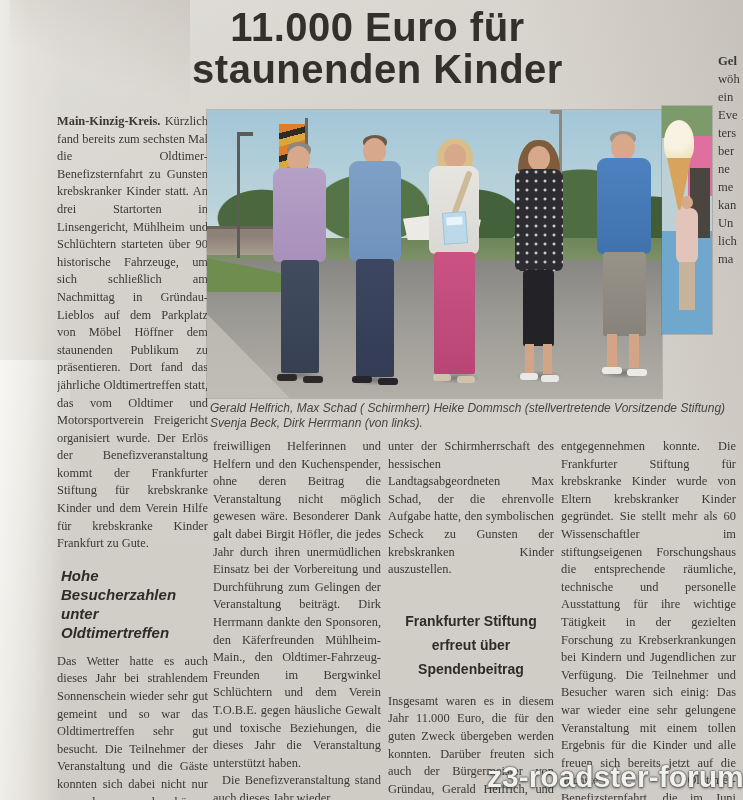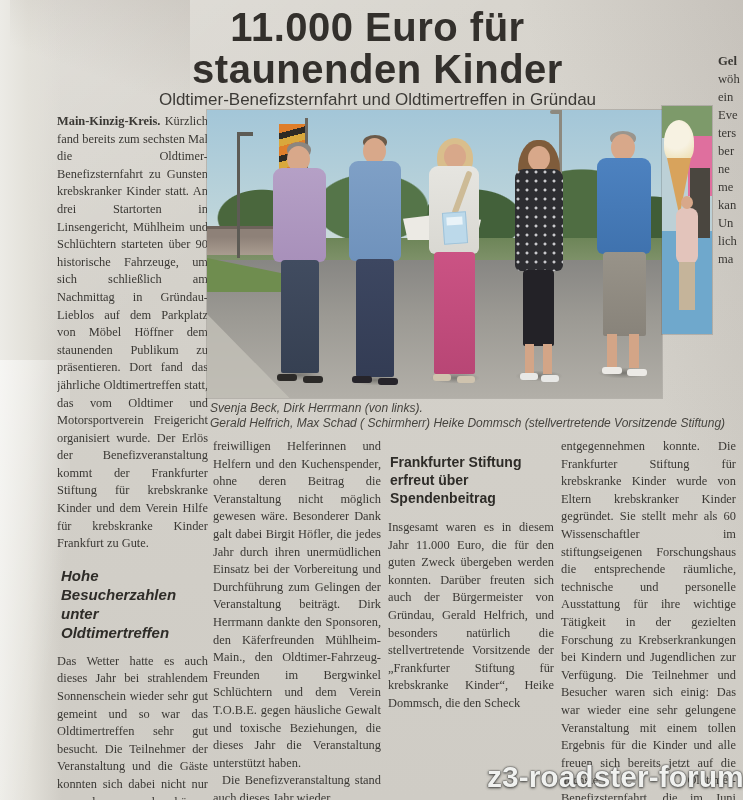--- a/index.html
+++ b/index.html
@@ -27,21 +27,21 @@
   .col p{margin:0;}
   .col p + p{text-indent:9px;}
   .col1{left:57px;top:113px;width:151px;height:687px;}
   .col2{left:213px;top:438px;width:168px;height:362px;}
   .col3{left:388px;top:438px;width:166px;height:362px;}
   .col4{left:561px;top:438px;width:175px;height:362px;}
   .lead-label{font-weight:bold;}
   .subhead1{font-family:"Liberation Sans",sans-serif;font-weight:bold;font-style:italic;
     font-size:15px;line-height:19px;color:#2e2c28;text-align:left;margin:13px 0 11px 4px;}
   .subhead3{font-family:"Liberation Sans",sans-serif;font-weight:bold;
-    font-size:14px;line-height:18px;color:#2e2c28;text-align:left;margin:15px 2px 12px;}
+    font-size:14px;line-height:24px;color:#2e2c28;text-align:center;margin:30px 2px 12px;}
 
   
   .photo{position:absolute;left:207px;top:110px;width:455px;height:288px;overflow:hidden;
     background:linear-gradient(180deg,#a3c6d8 0%,#bcd4da 35%,#d6e0dc 52%);
     box-shadow:0 0 0 1px rgba(90,88,82,.25);}
   .trees{position:absolute;left:0;top:38px;width:100%;height:120px;
     background:
       radial-gradient(ellipse 75px 48px at 55px 70px,#4a673d 58%,rgba(74,103,61,0) 60%),
       radial-gradient(ellipse 95px 58px at 165px 60px,#557549 58%,rgba(85,117,73,0) 60%),
       radial-gradient(ellipse 85px 52px at 265px 72px,#43613a 58%,rgba(67,97,58,0) 60%),
@@ -156,21 +156,20 @@
 <body>
 
 <div class="page">
   <div class="crease c1"></div>
   <div class="crease c2"></div>
 
   <div class="headline">
     <div>11.000 Euro für</div>
     <div>staunenden Kinder</div>
   </div>
-  <div class="subheadline">Oldtimer-Benefizsternfahrt und Oldtimertreffen in Gründau</div>
 
   <div class="col col1">
     <p><span class="lead-label">Main-Kinzig-Kreis.</span> <span>Kürzlich fand bereits zum sechsten Mal die Oldtimer-Benefizsternfahrt zu Gunsten krebskranker Kinder statt. An drei Startorten in Linsengericht, Mühlheim und Schlüchtern starteten über 90 historische Fahrzeuge, um sich schließlich am Nachmittag in Gründau-Lieblos auf dem Parkplatz von Möbel Höffner dem staunenden Publikum zu präsentieren. Dort fand das jährliche Oldtimertreffen statt, das vom Oldtimer und Motorsportverein Freigericht organisiert wurde. Der Erlös der Benefizveranstaltung kommt der Frankfurter Stiftung für krebskranke Kinder und dem Verein Hilfe für krebskranke Kinder Frankfurt zu Gute.</span></p>
     <div class="subhead1">Hohe Besucherzahlen unter Oldtimertreffen</div>
     <p>Das Wetter hatte es auch dieses Jahr bei strahlendem Sonnenschein wieder sehr gut gemeint und so war das Oldtimertreffen sehr gut besucht. Die Teilnehmer der Veranstaltung und die Gäste konnten sich dabei nicht nur an den wunderschönen, chromblitzenden Oldtimern, Kuchen und Grillspezialitäten erfreuen, sondern auch das tolle Benefizkonzert der Sängerinnen Angela Callen und Silke Knoll genießen, die mit vielen Hits für beste Stimmung sorgten.</p>
 
   </div>
 
   <div class="photo">
     <div class="trees"></div>
@@ -228,30 +227,31 @@
       <div class="torso"></div>
       <div class="legs"></div>
       <div class="calf calfl"></div>
         <div class="calf calfr"></div>
       <div class="shoe l"></div>
         <div class="shoe r"></div>
     </div>
   </div>
 
   <div class="caption">
+    <div>Gerald Helfrich, Max Schad ( Schirmherr) Heike Dommsch (stellvertretende Vorsitzende Stiftung)</div>
     <div>Svenja Beck, Dirk Herrmann (von links).</div>
-    <div>Gerald Helfrich, Max Schad ( Schirmherr) Heike Dommsch (stellvertretende Vorsitzende Stiftung)</div>
   </div>
 
   <div class="col col2">
     <p>freiwilligen Helferinnen und Helfern und den Kuchenspender, ohne deren Beitrag die Veranstaltung nicht möglich gewesen wäre. Besonderer Dank galt dabei Birgit Höfler, die jedes Jahr durch ihren unermüdlichen Einsatz bei der Vorbereitung und Durchführung zum Gelingen der Veranstaltung beiträgt. Dirk Herrmann dankte den Sponsoren, den Käferfreunden Mühlheim-Main., den Oldtimer-Fahrzeug-Freunden im Bergwinkel Schlüchtern und dem Verein T.O.B.E. gegen häusliche Gewalt und toxische Beziehungen, die dieses Jahr die Veranstaltung unterstützt haben.</p>
     <p>Die Benefizveranstaltung stand auch dieses Jahr wieder</p>
   </div>
 
   <div class="col col3">
+    <p>unter der Schirmherrschaft des hessischen Landtagsabgeordneten Max Schad, der die ehrenvolle Aufgabe hatte, den symbolischen Scheck zu Gunsten der krebskranken Kinder auszustellen.</p>
     <div class="subhead3">Frankfurter Stiftung erfreut über Spendenbeitrag</div>
     <p>Insgesamt waren es in diesem Jahr 11.000 Euro, die für den guten Zweck übergeben werden konnten. Darüber freuten sich auch der Bürgermeister von Gründau, Gerald Helfrich, und besonders natürlich die stellvertretende Vorsitzende der „Frankfurter Stiftung für krebskranke Kinder“, Heike Dommsch, die den Scheck</p>
   </div>
 
   <div class="col col4">
     <p>entgegennehmen konnte. Die Frankfurter Stiftung für krebskranke Kinder wurde von Eltern krebskranker Kinder gegründet. Sie stellt mehr als 60 Wissenschaftler im stiftungseigenen Forschungshaus die entsprechende räumliche, technische und personelle Ausstattung für ihre wichtige Tätigkeit in der gezielten Forschung zu Krebserkrankungen bei Kindern und Jugendlichen zur Verfügung. Die Teilnehmer und Besucher waren sich einig: Das war wieder eine sehr gelungene Veranstaltung mit einem tollen Ergebnis für die Kinder und alle freuen sich bereits jetzt auf die nächste Oldtimer-Benefizsternfahrt, die im Juni 2025</p>
   </div>
 
   <div class="side-photo">
     <div class="van-pink"></div>

